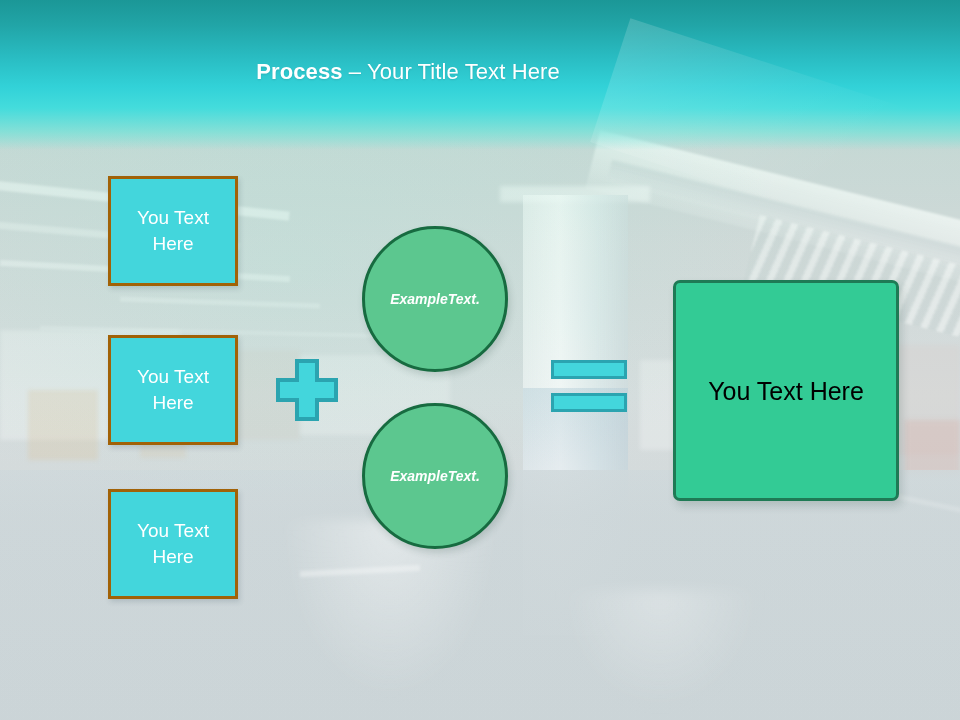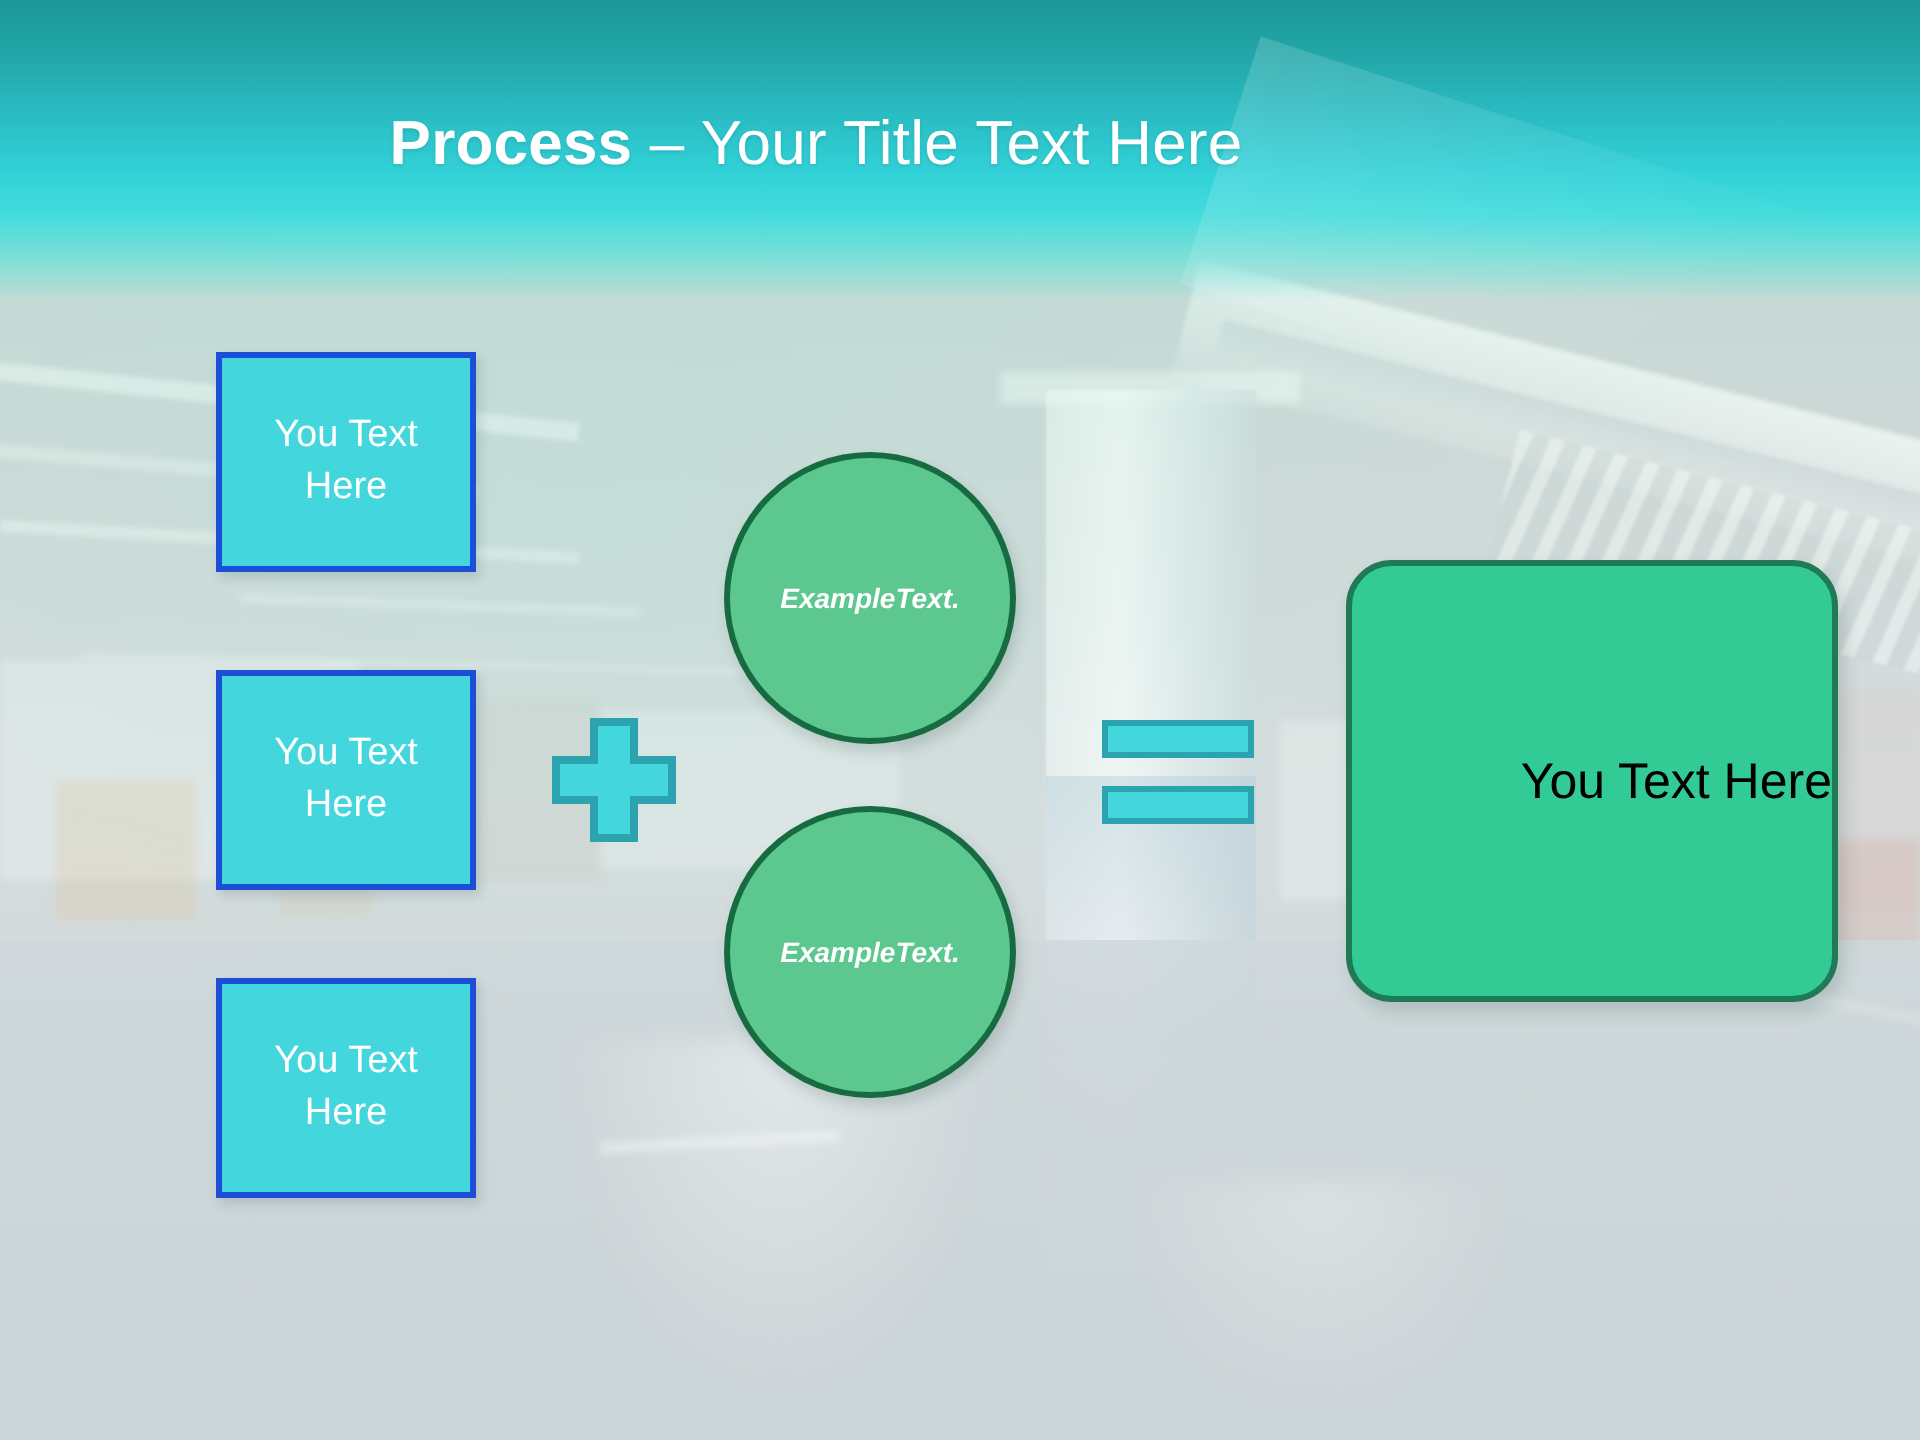--- a/index.html
+++ b/index.html
@@ -214,36 +214,36 @@
     transform: rotate(18deg);
     pointer-events: none;
   }
 
   .title {
     position: absolute;
     left: 0; top: 52px;
     width: 816px;
     text-align: center;
     color: #ffffff;
-    font-size: 31px;
+    font-size: 22px;
     line-height: 40px;
     letter-spacing: .1px;
     white-space: nowrap;
     text-shadow: 0 1px 2px rgba(0,0,0,0.10);
   }
   .title .bold { font-weight: bold; }
   .title .light { font-weight: normal; }
 
   
   .inbox {
     position: absolute;
     width: 130px;
     height: 110px;
     background: #43d6dc;
-    border: 3px solid #1d4ed8;
+    border: 3px solid #a16207;
     display: flex;
     align-items: center;
     justify-content: center;
     text-align: center;
     color: #ffffff;
     font-size: 19px;
     line-height: 26px;
     box-shadow: 2px 3px 5px rgba(40,70,80,0.16);
   }
   .inbox.i1 { left: 108px; top: 176px; }
@@ -292,27 +292,27 @@
     background: #43d6dc;
     border: 3px solid #2ba4b0;
   }
   .eqbar.top { top: 0; }
   .eqbar.bottom { top: 33px; }
 
   
   .result {
     position: absolute;
     left: 673px; top: 280px;
-    width: 246px; height: 221px;
+    width: 226px; height: 221px;
     background: #33cb95;
     border: 3px solid #1f7a55;
-    border-radius: 23px;
+    border-radius: 7px;
     display: flex;
     align-items: center;
-    justify-content: flex-end;
+    justify-content: center;
     color: #000000;
     font-size: 25px;
     line-height: 32px;
     text-align: center;
     box-shadow: 3px 5px 9px rgba(40,70,60,0.18);
   }
 </style>
 </head>
 <body>
 

